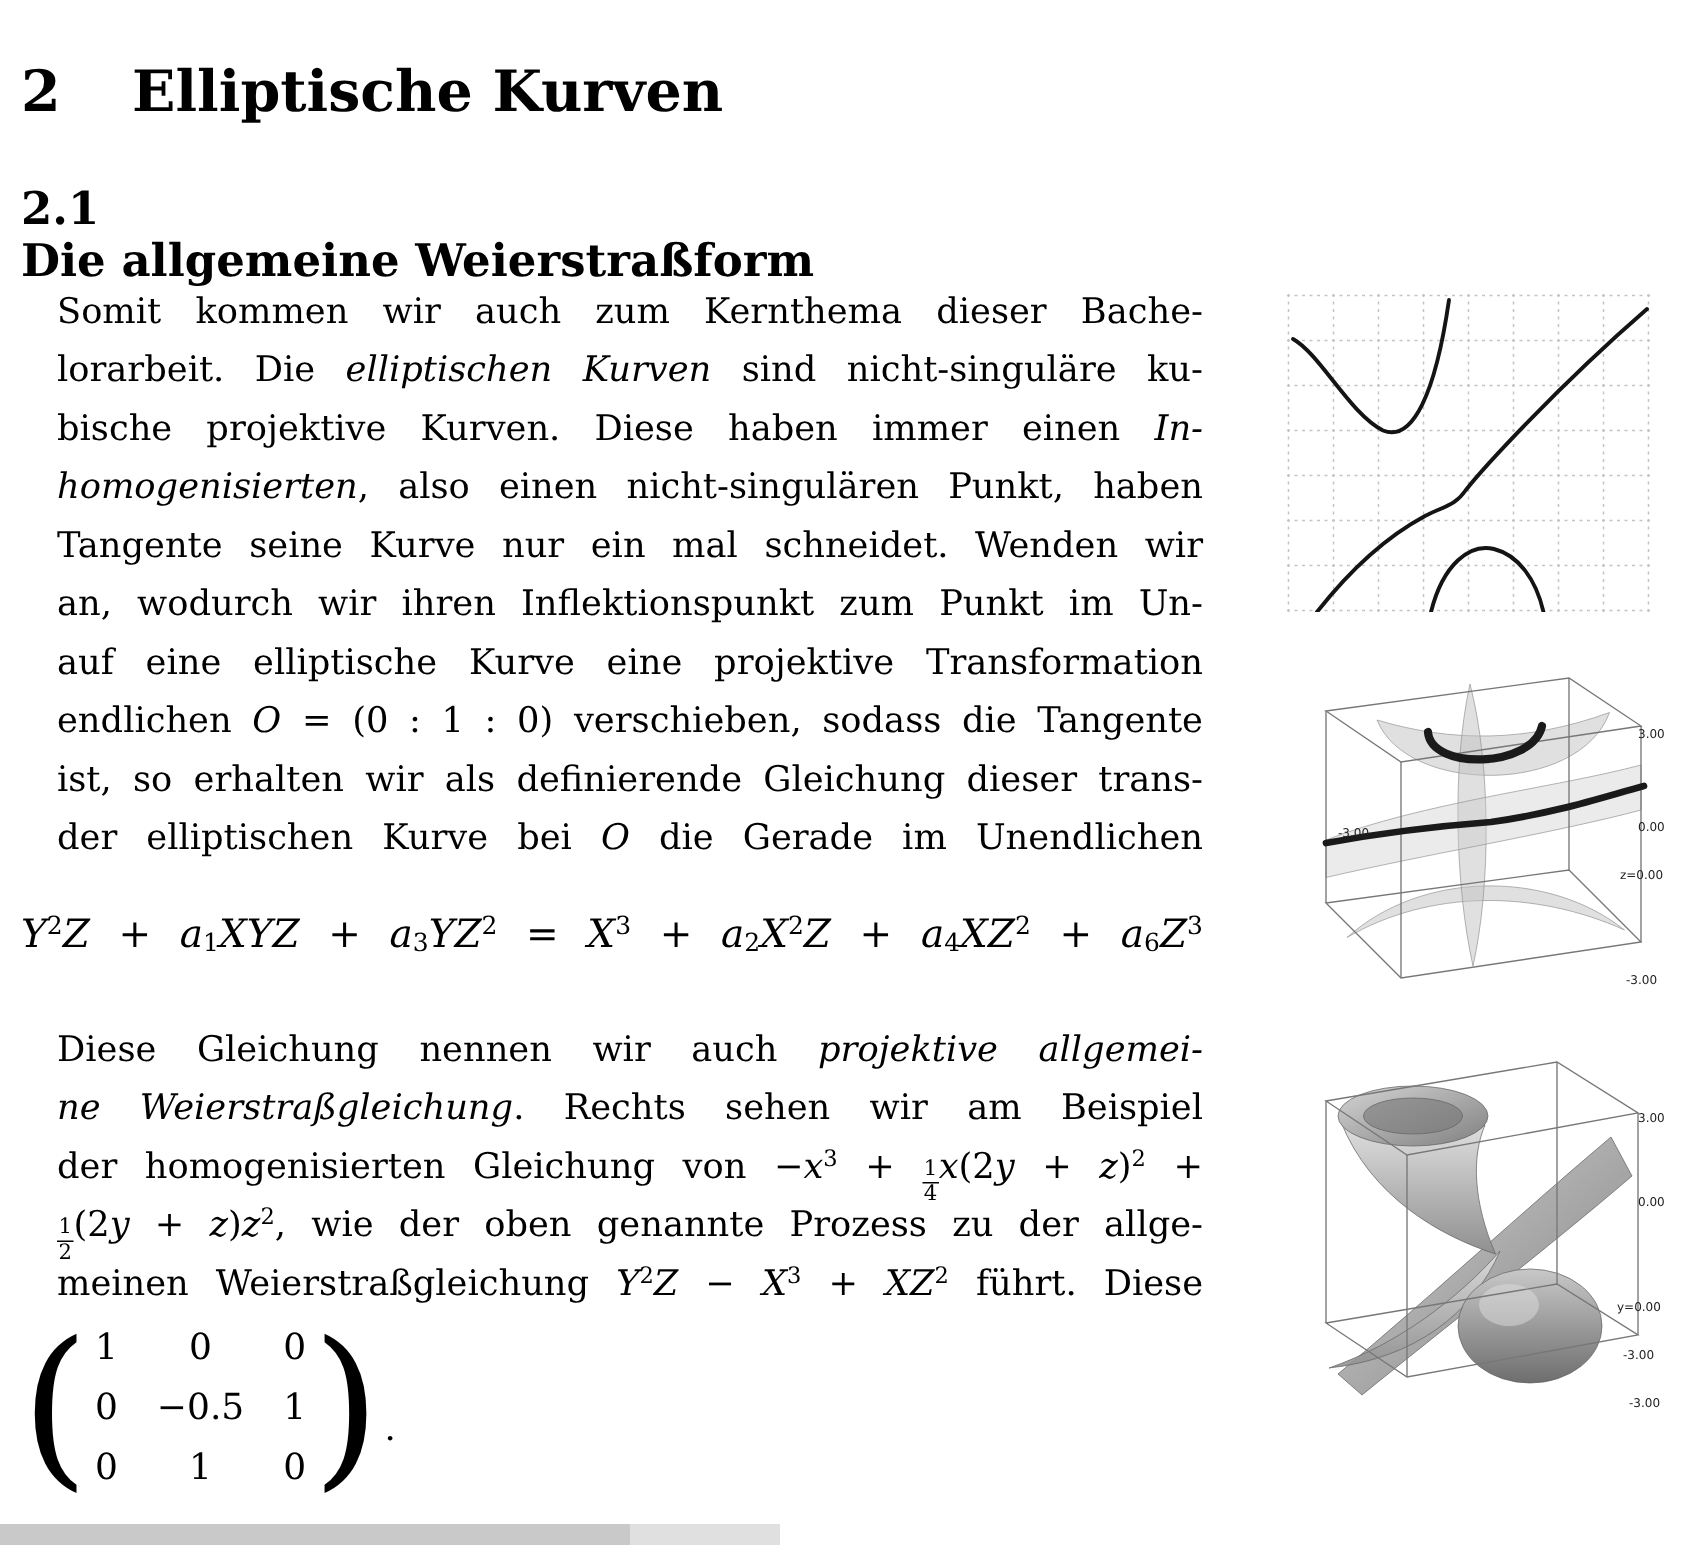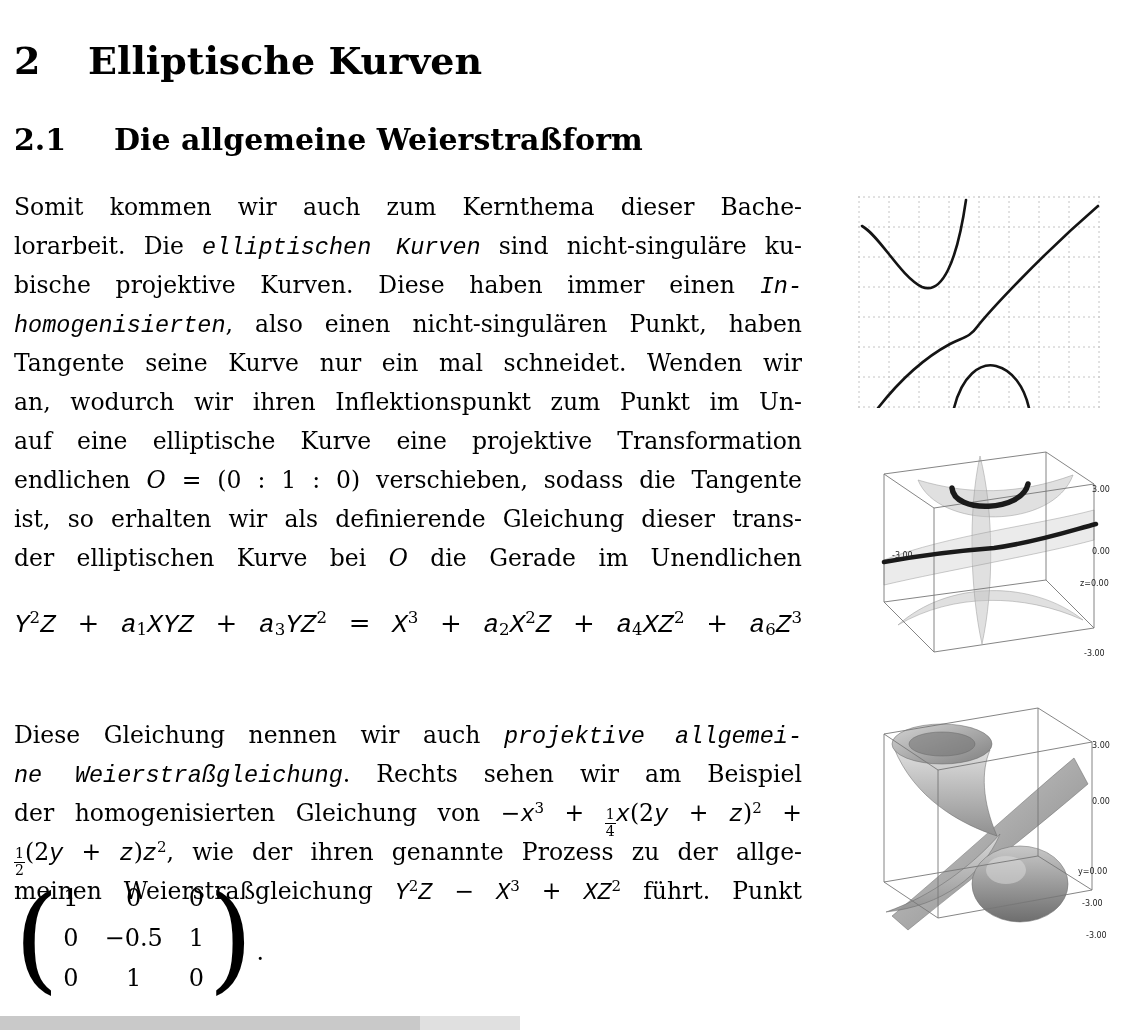--- a/index.html
+++ b/index.html
@@ -5,29 +5,29 @@
   html,body{margin:0;padding:0;}
   body{
     width:1138px;height:1030px;position:relative;overflow:hidden;
     background:#ffffff;color:#000;
     font-family:"DejaVu Serif","Liberation Serif",serif;
   }
   .abs{position:absolute;}
   
   .h1{left:14px;top:38px;font-size:38px;font-weight:bold;display:flex;}
   .h1 .num{width:74px;}
-  .h2{left:14px;top:122px;font-size:30px;font-weight:bold;display:flex;}
+  .h2{left:14px;top:122px;font-size:30px;font-weight:bold;display:flex;flex-direction:column;}
   .h2 .num{width:100px;}
   
   .para{left:14px;width:788px;font-size:23.5px;line-height:39px;}
   .p1{top:188px;}
-  .p2{top:716px;}
-  .tline{text-align:justify;text-align-last:justify;height:39px;overflow:visible;}
+  .p2{top:680px;}
+  .tline{text-align:justify;text-align-last:justify;height:39px;overflow:visible;margin-left:24px;}
   .tline.last{text-align-last:left;}
-  .it{font-style:italic;font-family:Liberation Mono, monospace;}
+  .it{font-style:italic;}
   .cal{font-style:italic;}
   .bb{font-family:"DejaVu Sans",sans-serif;font-size:0.95em;}
   .sup{font-size:0.64em;vertical-align:0.52em;line-height:0;}
   .sub{font-size:0.64em;vertical-align:-0.18em;line-height:0;}
   .frac{display:inline-flex;flex-direction:column;align-items:center;
         font-size:0.60em;line-height:1.08;vertical-align:0.12em;}
   .frac .fden{border-top:1.4px solid #000;padding:0 1px;}
   
   .eq{left:14px;top:600px;width:788px;font-size:26px;line-height:46px;
       text-align:justify;text-align-last:justify;}
@@ -78,22 +78,22 @@
 <div class="abs para p2">
     <div class="tline"><span>Diese Gleichung nennen wir auch </span><span class="it">projektive allgemei-</span></div>
     <div class="tline"><span class="it">ne Weierstraßgleichung</span><span>. Rechts sehen wir am Beispiel</span></div>
     <div class="tline"><span>der homogenisierten Gleichung von </span><span>−</span><span class="it">x</span><span class="sup">3</span><span> + </span><span class="frac">
         <span class="fnum">1</span>
         <span class="fden">4</span>
       </span><span class="it">x</span><span>(2</span><span class="it">y</span><span> + </span><span class="it">z</span><span>)</span><span class="sup">2</span><span> +</span></div>
     <div class="tline"><span class="frac">
         <span class="fnum">1</span>
         <span class="fden">2</span>
-      </span><span>(2</span><span class="it">y</span><span> + </span><span class="it">z</span><span>)</span><span class="it">z</span><span class="sup">2</span><span>, wie der ihren genannte Prozess zu der allge-</span></div>
-    <div class="tline"><span>meinen Weierstraßgleichung </span><span class="it">Y</span><span class="sup">2</span><span class="it">Z</span><span> − </span><span class="it">X</span><span class="sup">3</span><span> + </span><span class="it">XZ</span><span class="sup">2</span><span> führt. Punkt</span></div>
+      </span><span>(2</span><span class="it">y</span><span> + </span><span class="it">z</span><span>)</span><span class="it">z</span><span class="sup">2</span><span>, wie der oben genannte Prozess zu der allge-</span></div>
+    <div class="tline"><span>meinen Weierstraßgleichung </span><span class="it">Y</span><span class="sup">2</span><span class="it">Z</span><span> − </span><span class="it">X</span><span class="sup">3</span><span> + </span><span class="it">XZ</span><span class="sup">2</span><span> führt. Diese</span></div>
   </div>
 
 <div class="abs matrix-line">
   <span class="paren">(</span>
   <span class="mtx">
     <span>1</span>
     <span>0</span>
     <span>0</span>
     <span>0</span>
     <span>−0.5</span>

